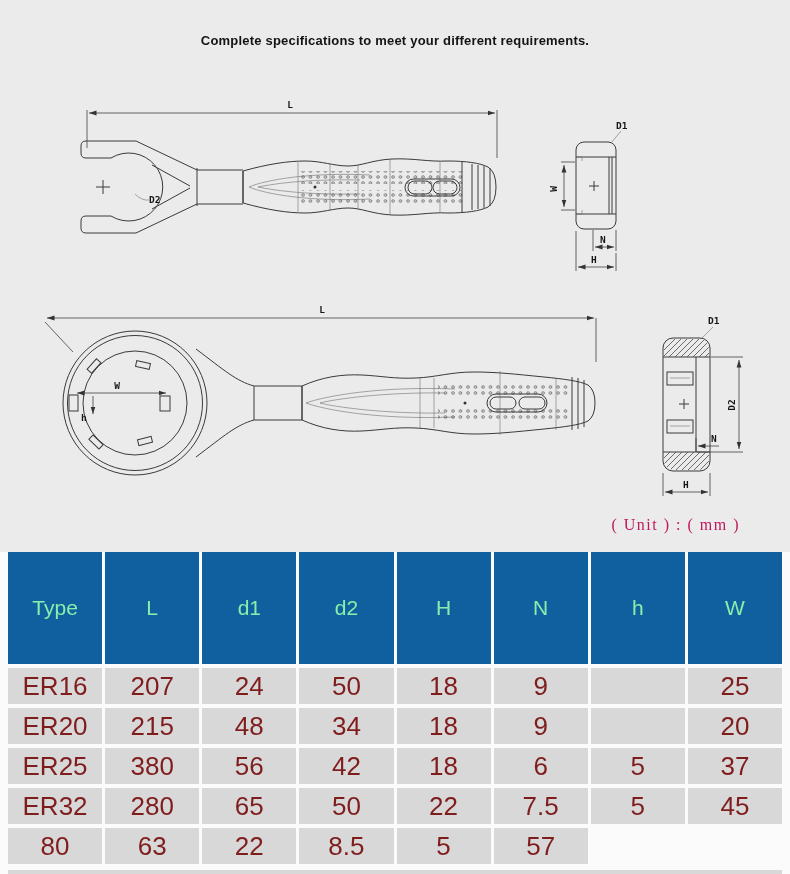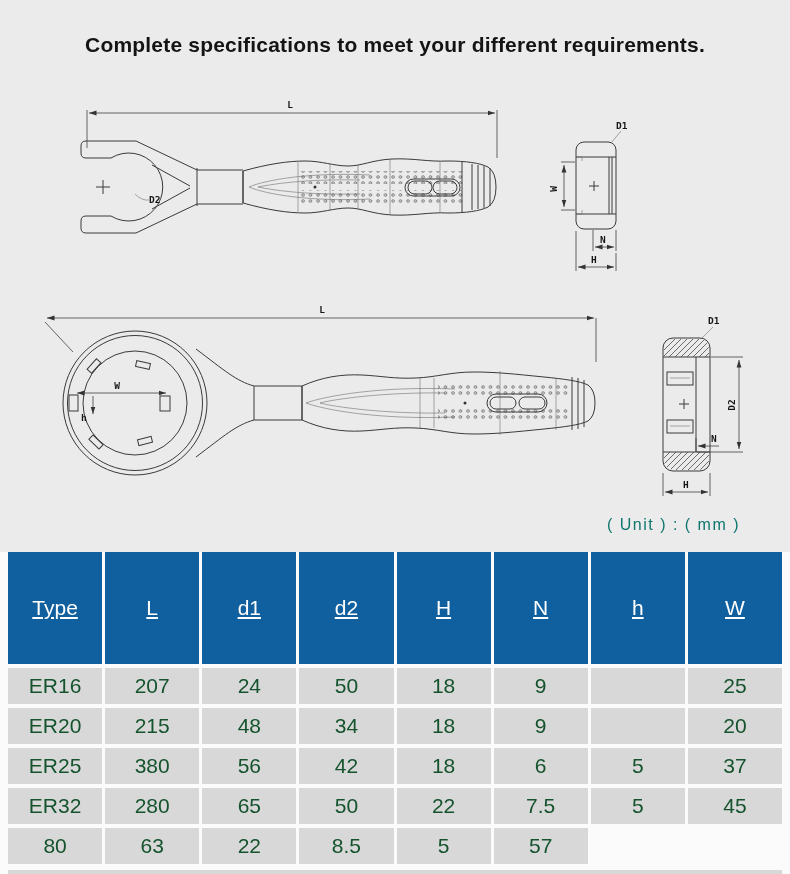--- a/index.html
+++ b/index.html
@@ -3,57 +3,56 @@
 <meta charset="utf-8">
 <style>
   html,body { margin:0; padding:0; }
   body {
     width:790px; height:874px; position:relative; overflow:hidden;
     background:#ebebeb;
     font-family:"Liberation Sans", sans-serif;
   }
   .title {
     position:absolute; top:33px; left:0; width:100%;
-    text-align:center; font-size:21px; font-weight:bold;
+    text-align:center; font-size:13px; font-weight:bold;
     color:#141414; letter-spacing:0.2px;
   }
   svg.drawings { position:absolute; top:0; left:0; }
   svg .ln   { stroke:#3a3a3a; stroke-width:1; fill:none; }
   svg .fine { stroke:#6f6f6f; stroke-width:0.6; fill:none; }
   svg .dimline { stroke:#3f3f3f; stroke-width:0.8; fill:none; }
   svg text.dim {
     font-family:"DejaVu Sans Mono", monospace;
     font-size:9.5px; font-weight:bold; fill:#161616; stroke:none;
   }
   .unit {
     position:absolute; top:516px; right:50px;
-    font-size:16px; color:#0f766e; letter-spacing:1.5px;
+    font-size:16px; color:#be185d; letter-spacing:1.5px;font-family:Liberation Serif, serif;
   }
   .spec-table {
     position:absolute; top:552px; left:0; width:790px; height:322px;
     background:#fbfbfb; padding:0 8px; box-sizing:border-box;
   }
   .thead {
     display:grid; grid-template-columns:repeat(8,1fr);
     gap:3px; height:112px;
   }
   .th {
-    background:#105f9e; color:#ffffff;
+    background:#105f9e; color:#86efac;
     display:flex; align-items:center; justify-content:center;
     font-size:21px;
-    text-decoration:underline;
   }
   .tbody {
     display:grid; grid-template-columns:repeat(8,1fr);
     grid-auto-rows:36px; gap:4px 3px; margin-top:4px;
   }
   .td {
-    background:#d8d8d8; color:#14532d;
+    background:#d8d8d8; color:#7f1d1d;
     display:flex; align-items:center; justify-content:center;
-    font-size:21px;
+    font-size:26px;
   }
   .bottom-strip { height:6px; background:#d8d8d8; margin-top:6px; }
 </style>
 </head>
 <body>
 
 <div class="title">Complete specifications to meet your different requirements.</div>
 
 <svg class="drawings" width="790" height="545" viewBox="0 0 790 545">
   <defs>

